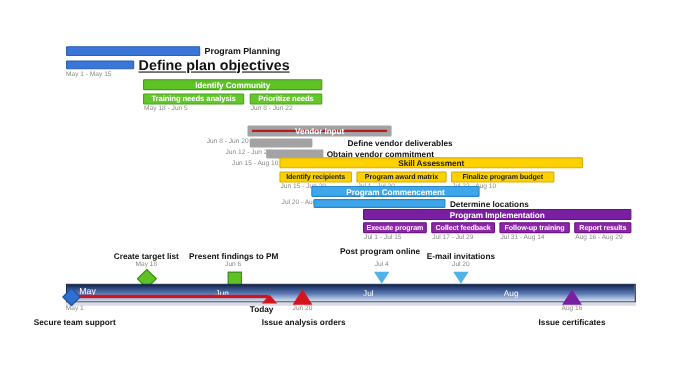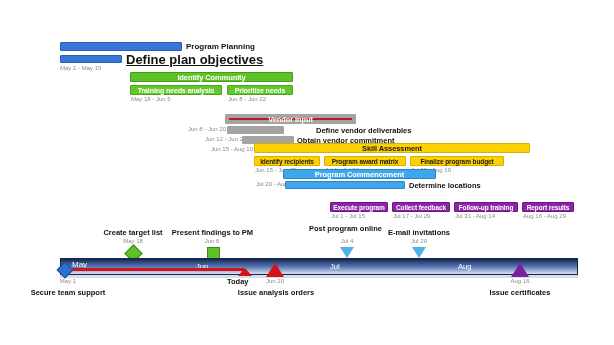--- a/index.html
+++ b/index.html
@@ -120,20 +120,23 @@
   <div class="datelabel" style="left:411px;top:167px;font-size:6px;">Jul 22 - Aug 10</div>
 
   <div class="bar g-lblue" style="left:283px;top:169px;width:153px;height:10px;">
     <span class="cap dark" style="font-size:7.5px;">Program Commencement</span>
   </div>
 
   <div class="datelabel" style="left:256px;top:181px;font-size:6px;">Jul 20 - Aug 14</div>
   <div class="bar g-lblue2" style="left:285px;top:181px;width:120px;height:8px;"></div>
   <div class="outlabel" style="left:409px;top:179px;height:12px;font-size:7.5px;">Determine locations</div>
 
+  <div class="bar g-purple" style="left:330px;top:190px;width:244px;height:10px;">
+    <span class="cap dark" style="font-size:7.5px;">Program Implementation</span>
+  </div>
 
   <div class="bar g-purple2" style="left:330px;top:202px;width:58px;height:10px;">
     <span class="cap dark" style="font-size:6.5px;">Execute program</span>
   </div>
   <div class="datelabel" style="left:331px;top:213px;font-size:6px;">Jul 1 - Jul 15</div>
 
   <div class="bar g-purple2" style="left:392px;top:202px;width:58px;height:10px;">
     <span class="cap dark" style="font-size:6.5px;">Collect feedback</span>
   </div>
   <div class="datelabel" style="left:393px;top:213px;font-size:6px;">Jul 17 - Jul 29</div>

